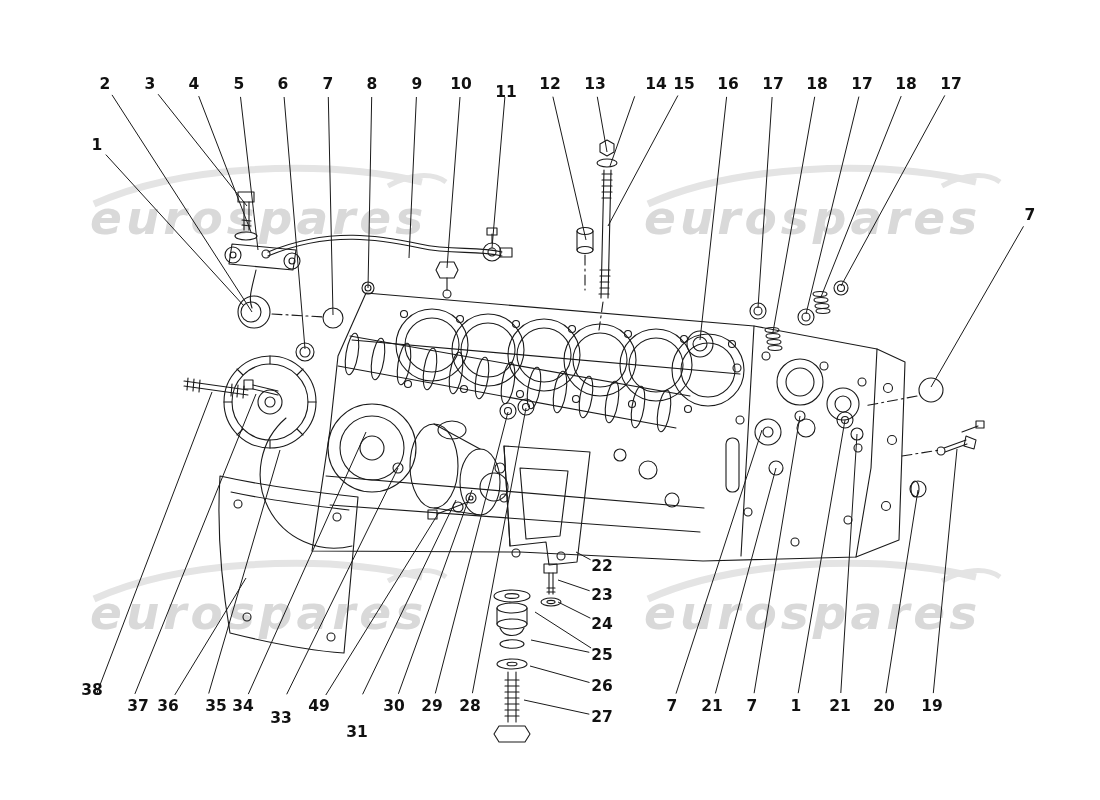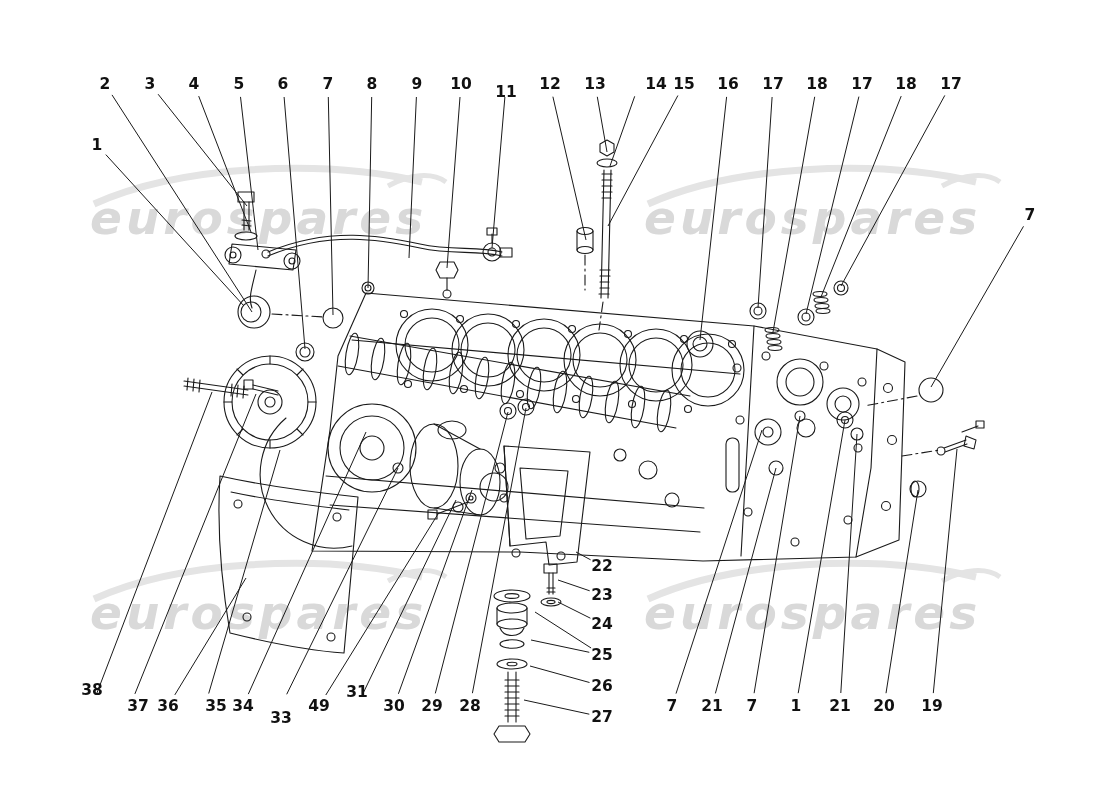--- a/index.html
+++ b/index.html
@@ -464,21 +464,21 @@
       <div class="callout" style="left: 602px; top: 655px;">25</div>
       <div class="callout" style="left: 602px; top: 686px;">26</div>
       <div class="callout" style="left: 602px; top: 717px;">27</div>
       <div class="callout" style="left: 92px; top: 690px;">38</div>
       <div class="callout" style="left: 138px; top: 706px;">37</div>
       <div class="callout" style="left: 168px; top: 706px;">36</div>
       <div class="callout" style="left: 216px; top: 706px;">35</div>
       <div class="callout" style="left: 243px; top: 706px;">34</div>
       <div class="callout" style="left: 281px; top: 718px;">33</div>
       <div class="callout" style="left: 319px; top: 706px;">49</div>
-      <div class="callout" style="left: 357px; top: 692px;">31</div>
+      <div class="callout" style="left: 357px; top: 732px;">31</div>
       <div class="callout" style="left: 394px; top: 706px;">30</div>
       <div class="callout" style="left: 432px; top: 706px;">29</div>
       <div class="callout" style="left: 470px; top: 706px;">28</div>
       <div class="callout" style="left: 672px; top: 706px;">7</div>
       <div class="callout" style="left: 712px; top: 706px;">21</div>
       <div class="callout" style="left: 752px; top: 706px;">7</div>
       <div class="callout" style="left: 796px; top: 706px;">1</div>
       <div class="callout" style="left: 840px; top: 706px;">21</div>
       <div class="callout" style="left: 884px; top: 706px;">20</div>
       <div class="callout" style="left: 932px; top: 706px;">19</div>

